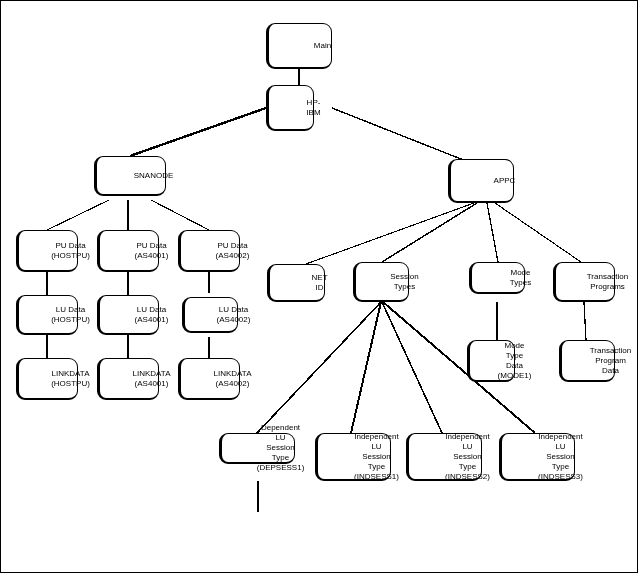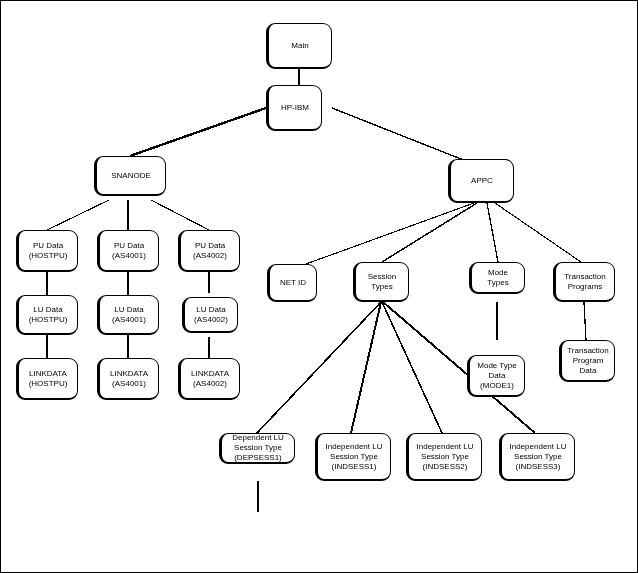--- a/index.html
+++ b/index.html
@@ -44,20 +44,21 @@
     font-family: "Liberation Sans", sans-serif;
     font-size: 8px;
     line-height: 10px;
     letter-spacing: 0px;
     z-index: 5;
     padding: 1px 2px;
   }
   .node .lbl {
     display: block;
     white-space: pre-line;
+    padding-left: 45px;
   }
 </style>
 </head>
 <body>
 
 <div id="canvas">
   <svg id="edges" viewBox="0 0 638 573" preserveAspectRatio="none">
       <line x1="298" y1="68" x2="298" y2="84" stroke="#000000" stroke-width="1.3" shape-rendering="crispEdges"></line>
       <line x1="265" y1="107" x2="129" y2="155" stroke="#000000" stroke-width="2.4" shape-rendering="crispEdges"></line>
       <line x1="331" y1="107" x2="465" y2="160" stroke="#000000" stroke-width="1.4" shape-rendering="crispEdges"></line>
@@ -79,21 +80,21 @@
       <line x1="380" y1="301" x2="256" y2="432" stroke="#000000" stroke-width="1.6" shape-rendering="crispEdges"></line>
       <line x1="380" y1="301" x2="350" y2="432" stroke="#000000" stroke-width="2" shape-rendering="crispEdges"></line>
       <line x1="381" y1="301" x2="441" y2="432" stroke="#000000" stroke-width="1.6" shape-rendering="crispEdges"></line>
       <line x1="382" y1="301" x2="534" y2="432" stroke="#000000" stroke-width="2" shape-rendering="crispEdges"></line>
       <line x1="257" y1="480" x2="257" y2="511" stroke="#000000" stroke-width="2.2" shape-rendering="crispEdges"></line>
     </svg>
   <div id="nodes">
       <div class="node" style="left: 265px; top: 22px; width: 66px; height: 46px;">
         <span class="lbl">Main</span>
       </div>
-      <div class="node" style="left: 265px; top: 84px; width: 56px; height: 46px;">
+      <div class="node" style="left: 265px; top: 84px; width: 48px; height: 46px;">
         <span class="lbl">HP-IBM</span>
       </div>
       <div class="node" style="left: 93px; top: 155px; width: 72px; height: 40px;">
         <span class="lbl">SNANODE</span>
       </div>
       <div class="node" style="left: 447px; top: 158px; width: 66px; height: 44px;">
         <span class="lbl">APPC</span>
       </div>
       <div class="node" style="left: 15px; top: 229px; width: 62px; height: 42px;">
         <span class="lbl">PU Data
@@ -126,36 +127,36 @@
 (HOSTPU)</span>
       </div>
       <div class="node" style="left: 96px; top: 357px; width: 62px; height: 42px;">
         <span class="lbl">LINKDATA
 (AS4001)</span>
       </div>
       <div class="node" style="left: 177px; top: 357px; width: 62px; height: 42px;">
         <span class="lbl">LINKDATA
 (AS4002)</span>
       </div>
-      <div class="node" style="left: 266px; top: 263px; width: 50px; height: 38px;">
+      <div class="node" style="left: 266px; top: 263px; width: 58px; height: 38px;">
         <span class="lbl">NET ID</span>
       </div>
       <div class="node" style="left: 352px; top: 261px; width: 56px; height: 40px;">
         <span class="lbl">Session
 Types</span>
       </div>
       <div class="node" style="left: 468px; top: 261px; width: 56px; height: 32px;">
         <span class="lbl">Mode
 Types</span>
       </div>
       <div class="node" style="left: 552px; top: 261px; width: 62px; height: 40px;">
         <span class="lbl">Transaction
 Programs</span>
       </div>
-      <div class="node" style="left: 466px; top: 354px; width: 58px; height: 42px;">
+      <div class="node" style="left: 466px; top: 339px; width: 48px; height: 42px;">
         <span class="lbl">Mode Type
 Data
 (MODE1)</span>
       </div>
       <div class="node" style="left: 558px; top: 339px; width: 56px; height: 42px;">
         <span class="lbl">Transaction
 Program
 Data</span>
       </div>
       <div class="node" style="left: 218px; top: 432px; width: 76px; height: 31px;">

